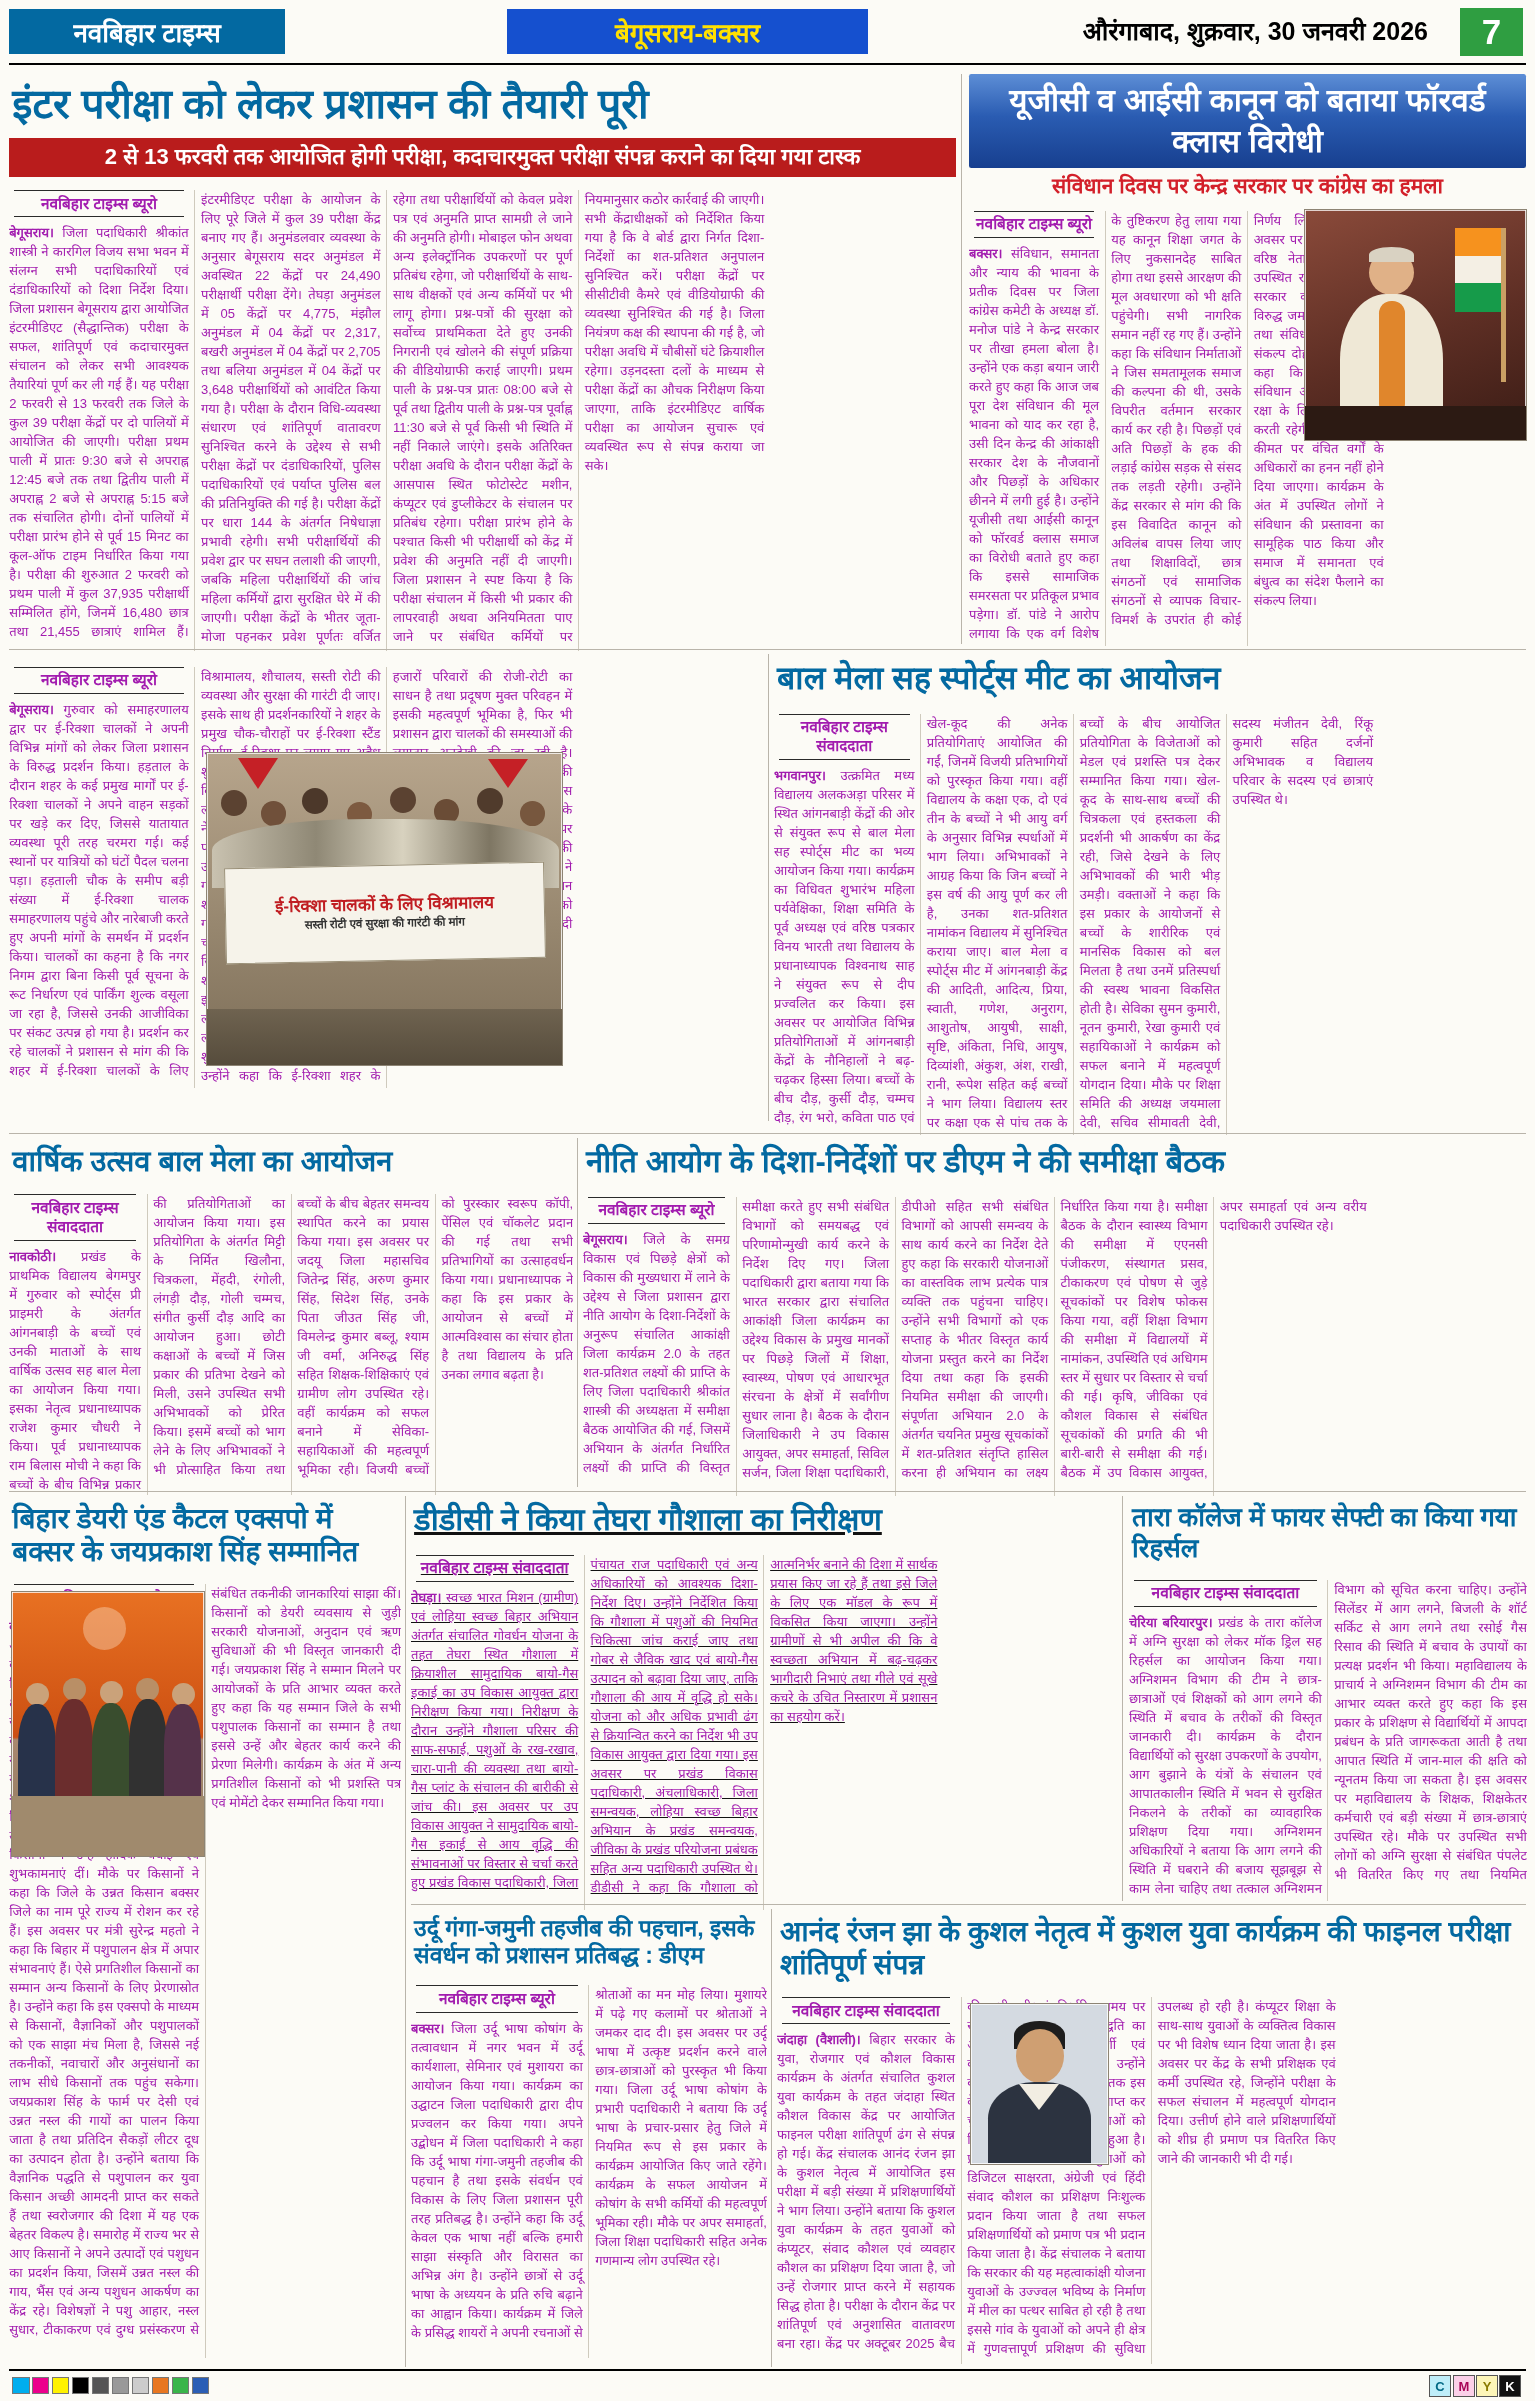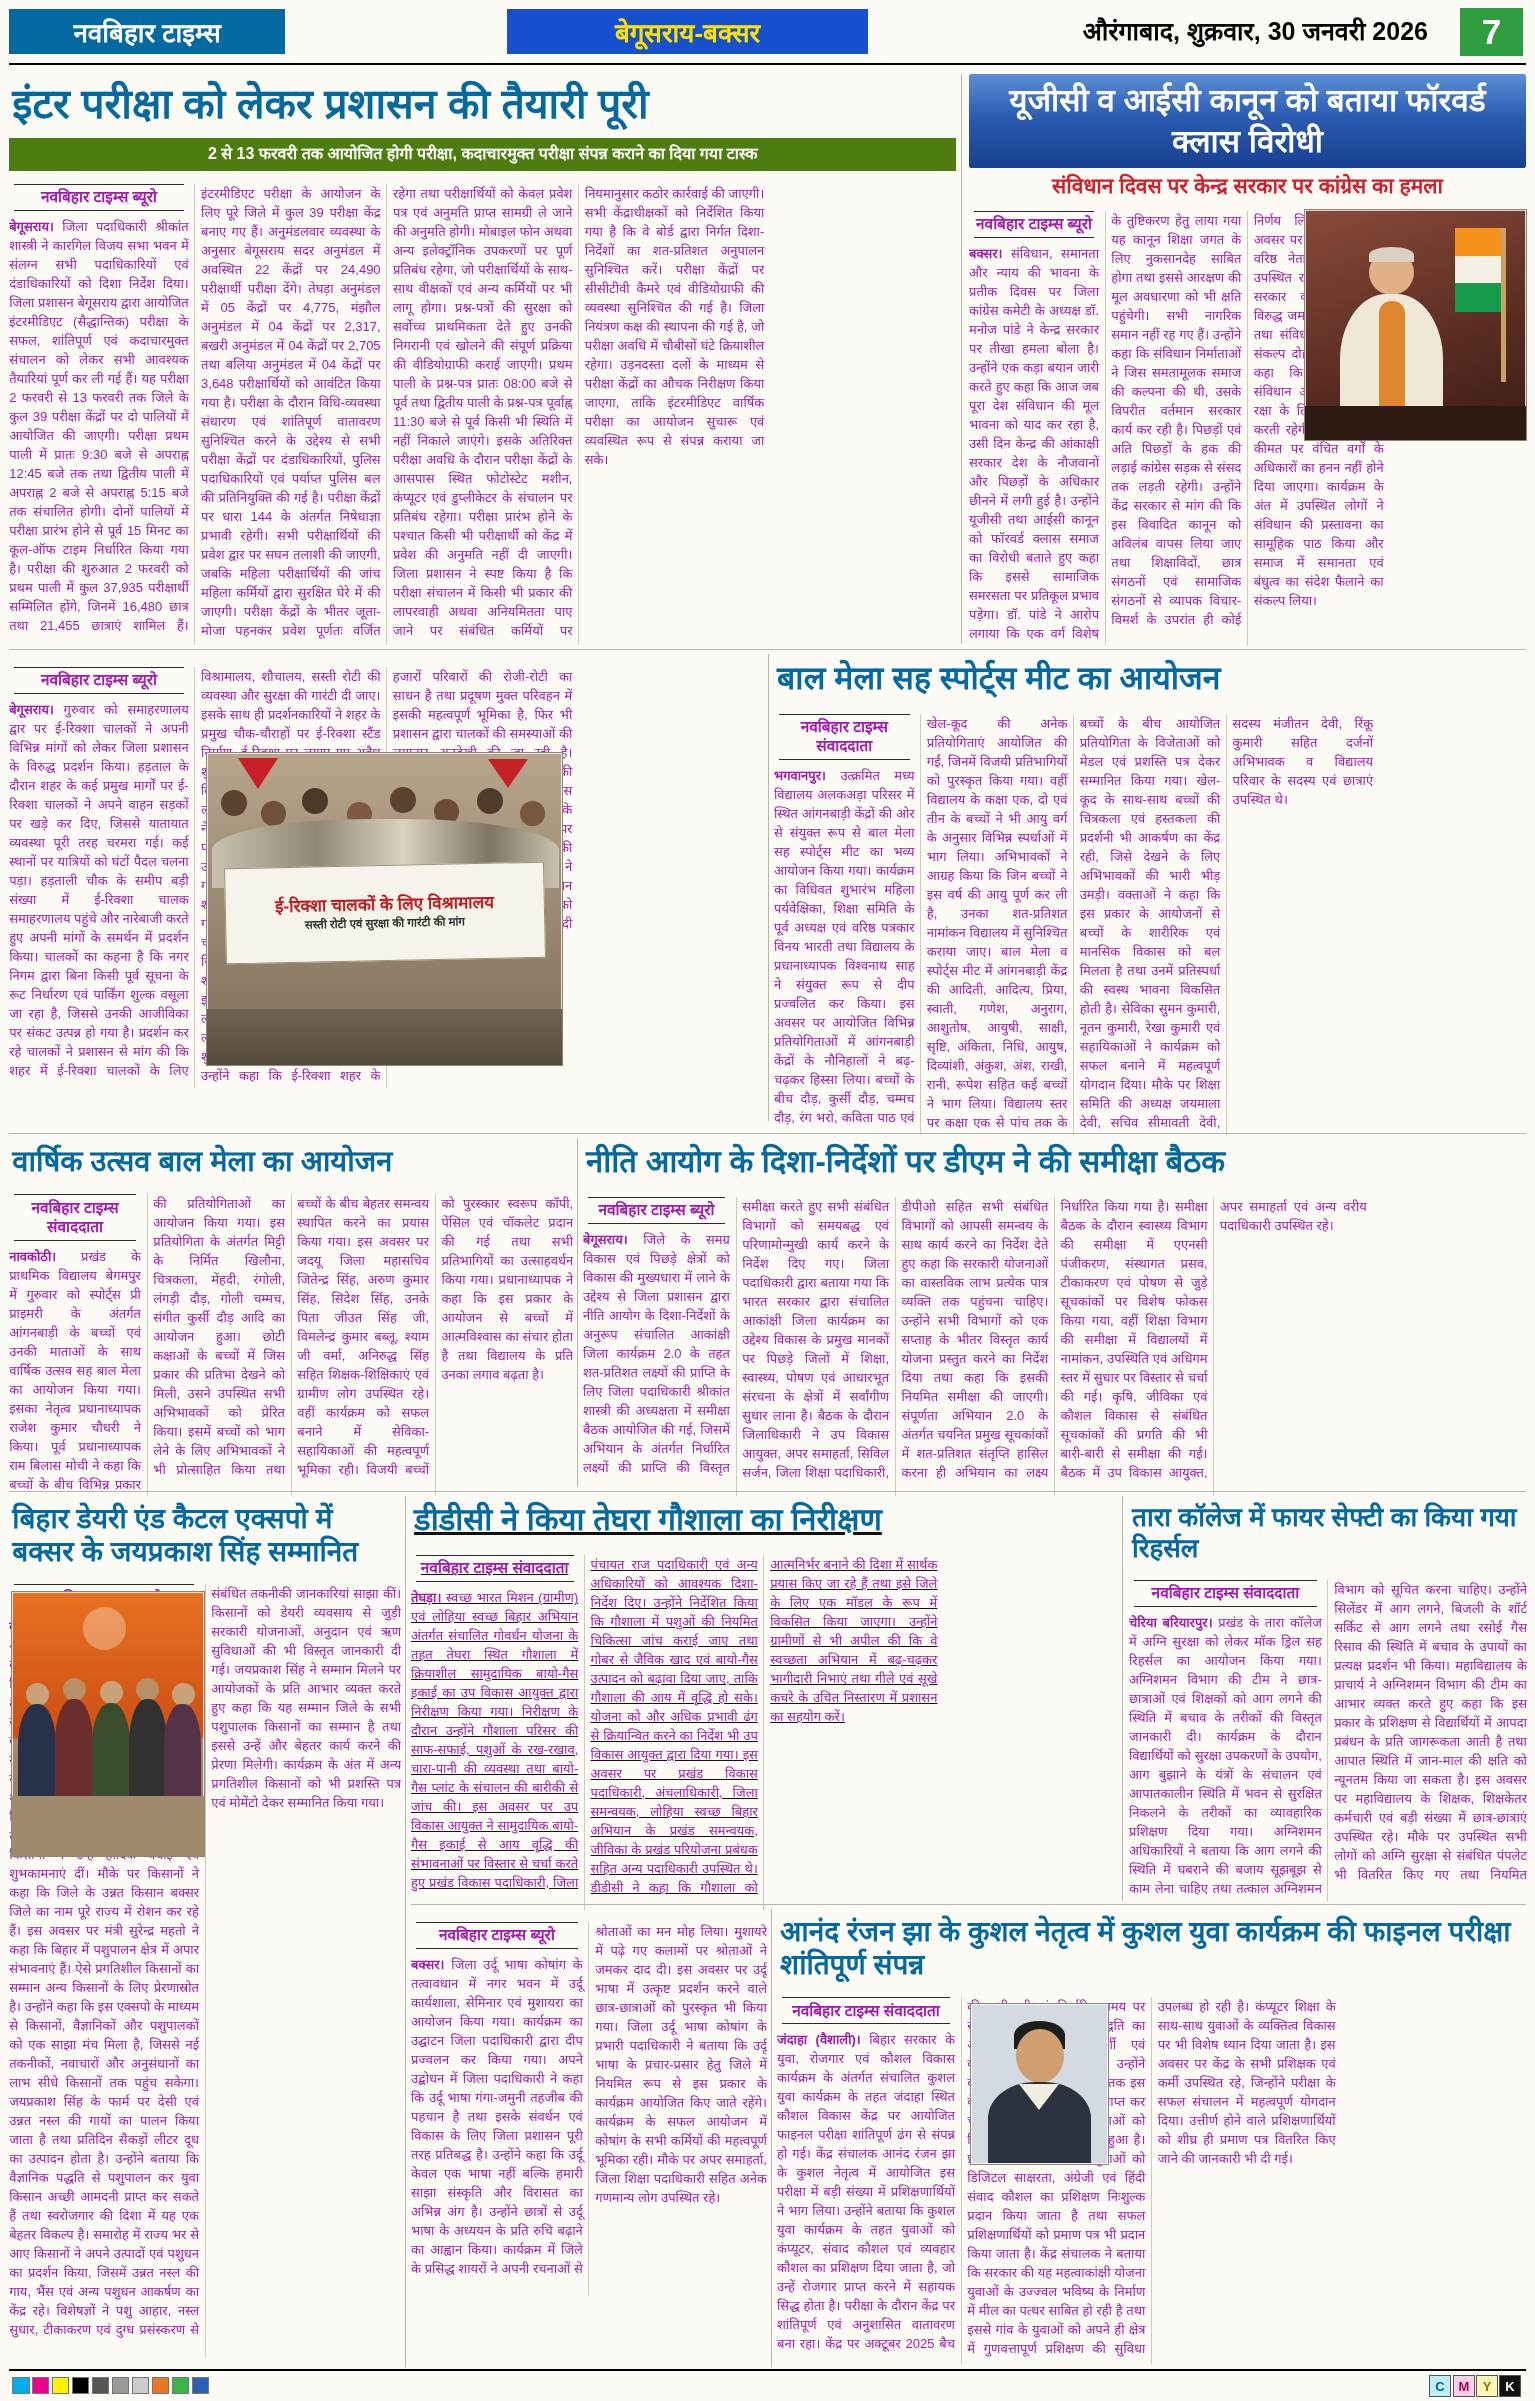--- a/index.html
+++ b/index.html
@@ -17,21 +17,21 @@
   
   .art{position:absolute;}
   h1{margin:0;padding:6.1px 3.1px 3.1px;text-align:left;font-weight:700;color:#0369a1;line-height:1.18;}
   .h-lead{font-size:41px;}
   .h-42{font-size:32px;}
   .h-40{font-size:31px;}
   .h-38{font-size:29px;}
   .h-36{font-size:28px;}
   .h-34{font-size:26px;}
   .h-30{font-size:23px;}
-  .redband{margin-top:6.1px;background:#4d7c0f;color:#fff;font-weight:700;font-size:16px;
+  .redband{margin-top:6.1px;background:#b91c1c;color:#fff;font-weight:700;font-size:22px;
            text-align:center;padding:7.7px 4.6px;line-height:1.1;}
   .bluebox{background:linear-gradient(180deg,#5d8ed6 0%,#2a5cb2 45%,#173f8f 100%);
            color:#fff;font-weight:700;font-size:31.5px;text-align:center;line-height:1.3;
            padding:6.1px 3.1px;border-radius:2.3px;}
   .redsub{margin-top:4.6px;color:#d3202a;font-weight:700;font-size:21px;text-align:center;line-height:1.2;}
   .body{margin-top:13px;column-gap:12.3px;column-rule:0.8px solid #cfcabd;column-fill:auto;
         overflow:hidden;text-align:justify;font-size:13px;line-height:19px;color:#a21caf;}
   .body p{margin:0;text-indent:0;}
   .byline{font-weight:700;font-size:15.4px;text-align:center;padding:2.3px 0 3.8px;margin:0 4.6px 6.1px;
           border-top:1.5px solid #2a2a2a;border-bottom:0.8px solid #2a2a2a;}
@@ -186,20 +186,21 @@
     <h1 class="h-34">तारा कॉलेज में फायर सेफ्टी का किया गया रिहर्सल</h1>
     <div class="body" style="height:321px;column-count:2;">
       <div class="byline">नवबिहार टाइम्स संवाददाता</div>
       <p><b class="dl">चेरिया बरियारपुर।</b> <span>प्रखंड के तारा कॉलेज में अग्नि सुरक्षा को लेकर मॉक ड्रिल सह रिहर्सल का आयोजन किया गया। अग्निशमन विभाग की टीम ने छात्र-छात्राओं एवं शिक्षकों को आग लगने की स्थिति में बचाव के तरीकों की विस्तृत जानकारी दी। कार्यक्रम के दौरान विद्यार्थियों को सुरक्षा उपकरणों के उपयोग, आग बुझाने के यंत्रों के संचालन एवं आपातकालीन स्थिति में भवन से सुरक्षित निकलने के तरीकों का व्यावहारिक प्रशिक्षण दिया गया। अग्निशमन अधिकारियों ने बताया कि आग लगने की स्थिति में घबराने की बजाय सूझबूझ से काम लेना चाहिए तथा तत्काल अग्निशमन विभाग को सूचित करना चाहिए। उन्होंने सिलेंडर में आग लगने, बिजली के शॉर्ट सर्किट से आग लगने तथा रसोई गैस रिसाव की स्थिति में बचाव के उपायों का प्रत्यक्ष प्रदर्शन भी किया। महाविद्यालय के प्राचार्य ने अग्निशमन विभाग की टीम का आभार व्यक्त करते हुए कहा कि इस प्रकार के प्रशिक्षण से विद्यार्थियों में आपदा प्रबंधन के प्रति जागरूकता आती है तथा आपात स्थिति में जान-माल की क्षति को न्यूनतम किया जा सकता है। इस अवसर पर महाविद्यालय के शिक्षक, शिक्षकेतर कर्मचारी एवं बड़ी संख्या में छात्र-छात्राएं उपस्थित रहे। मौके पर उपस्थित सभी लोगों को अग्नि सुरक्षा से संबंधित पंपलेट भी वितरित किए गए तथा नियमित अंतराल पर इस प्रकार के मॉक ड्रिल आयोजित करने का निर्णय लिया गया।</span></p>
     </div>
   </section>
 
   <div class="gline" style="left:411px;top:1904px;width:1115px;height:0.8px;"></div>
 
   <section class="art" style="left:411px;top:1909px;width:356px;">
+    <h1 class="h-30">उर्दू गंगा-जमुनी तहजीब की पहचान, इसके संवर्धन को प्रशासन प्रतिबद्ध : डीएम</h1>
     <div class="body" style="height:373px;column-count:2;">
       <div class="byline">नवबिहार टाइम्स ब्यूरो</div>
       <p><b class="dl">बक्सर।</b> <span>जिला उर्दू भाषा कोषांग के तत्वावधान में नगर भवन में उर्दू कार्यशाला, सेमिनार एवं मुशायरा का आयोजन किया गया। कार्यक्रम का उद्घाटन जिला पदाधिकारी द्वारा दीप प्रज्वलन कर किया गया। अपने उद्बोधन में जिला पदाधिकारी ने कहा कि उर्दू भाषा गंगा-जमुनी तहजीब की पहचान है तथा इसके संवर्धन एवं विकास के लिए जिला प्रशासन पूरी तरह प्रतिबद्ध है। उन्होंने कहा कि उर्दू केवल एक भाषा नहीं बल्कि हमारी साझा संस्कृति और विरासत का अभिन्न अंग है। उन्होंने छात्रों से उर्दू भाषा के अध्ययन के प्रति रुचि बढ़ाने का आह्वान किया। कार्यक्रम में जिले के प्रसिद्ध शायरों ने अपनी रचनाओं से श्रोताओं का मन मोह लिया। मुशायरे में पढ़े गए कलामों पर श्रोताओं ने जमकर दाद दी। इस अवसर पर उर्दू भाषा में उत्कृष्ट प्रदर्शन करने वाले छात्र-छात्राओं को पुरस्कृत भी किया गया। जिला उर्दू भाषा कोषांग के प्रभारी पदाधिकारी ने बताया कि उर्दू भाषा के प्रचार-प्रसार हेतु जिले में नियमित रूप से इस प्रकार के कार्यक्रम आयोजित किए जाते रहेंगे। कार्यक्रम के सफल आयोजन में कोषांग के सभी कर्मियों की महत्वपूर्ण भूमिका रही। मौके पर अपर समाहर्ता, जिला शिक्षा पदाधिकारी सहित अनेक गणमान्य लोग उपस्थित रहे।</span></p>
     </div>
   </section>
 
   <div class="gline" style="left:771px;top:1909px;width:0.8px;height:458px;"></div>
 
   <section class="art" style="left:777px;top:1909px;width:749px;">
     <h1 class="h-36">आनंद रंजन झा के कुशल नेतृत्व में कुशल युवा कार्यक्रम की फाइनल परीक्षा शांतिपूर्ण संपन्न</h1>

